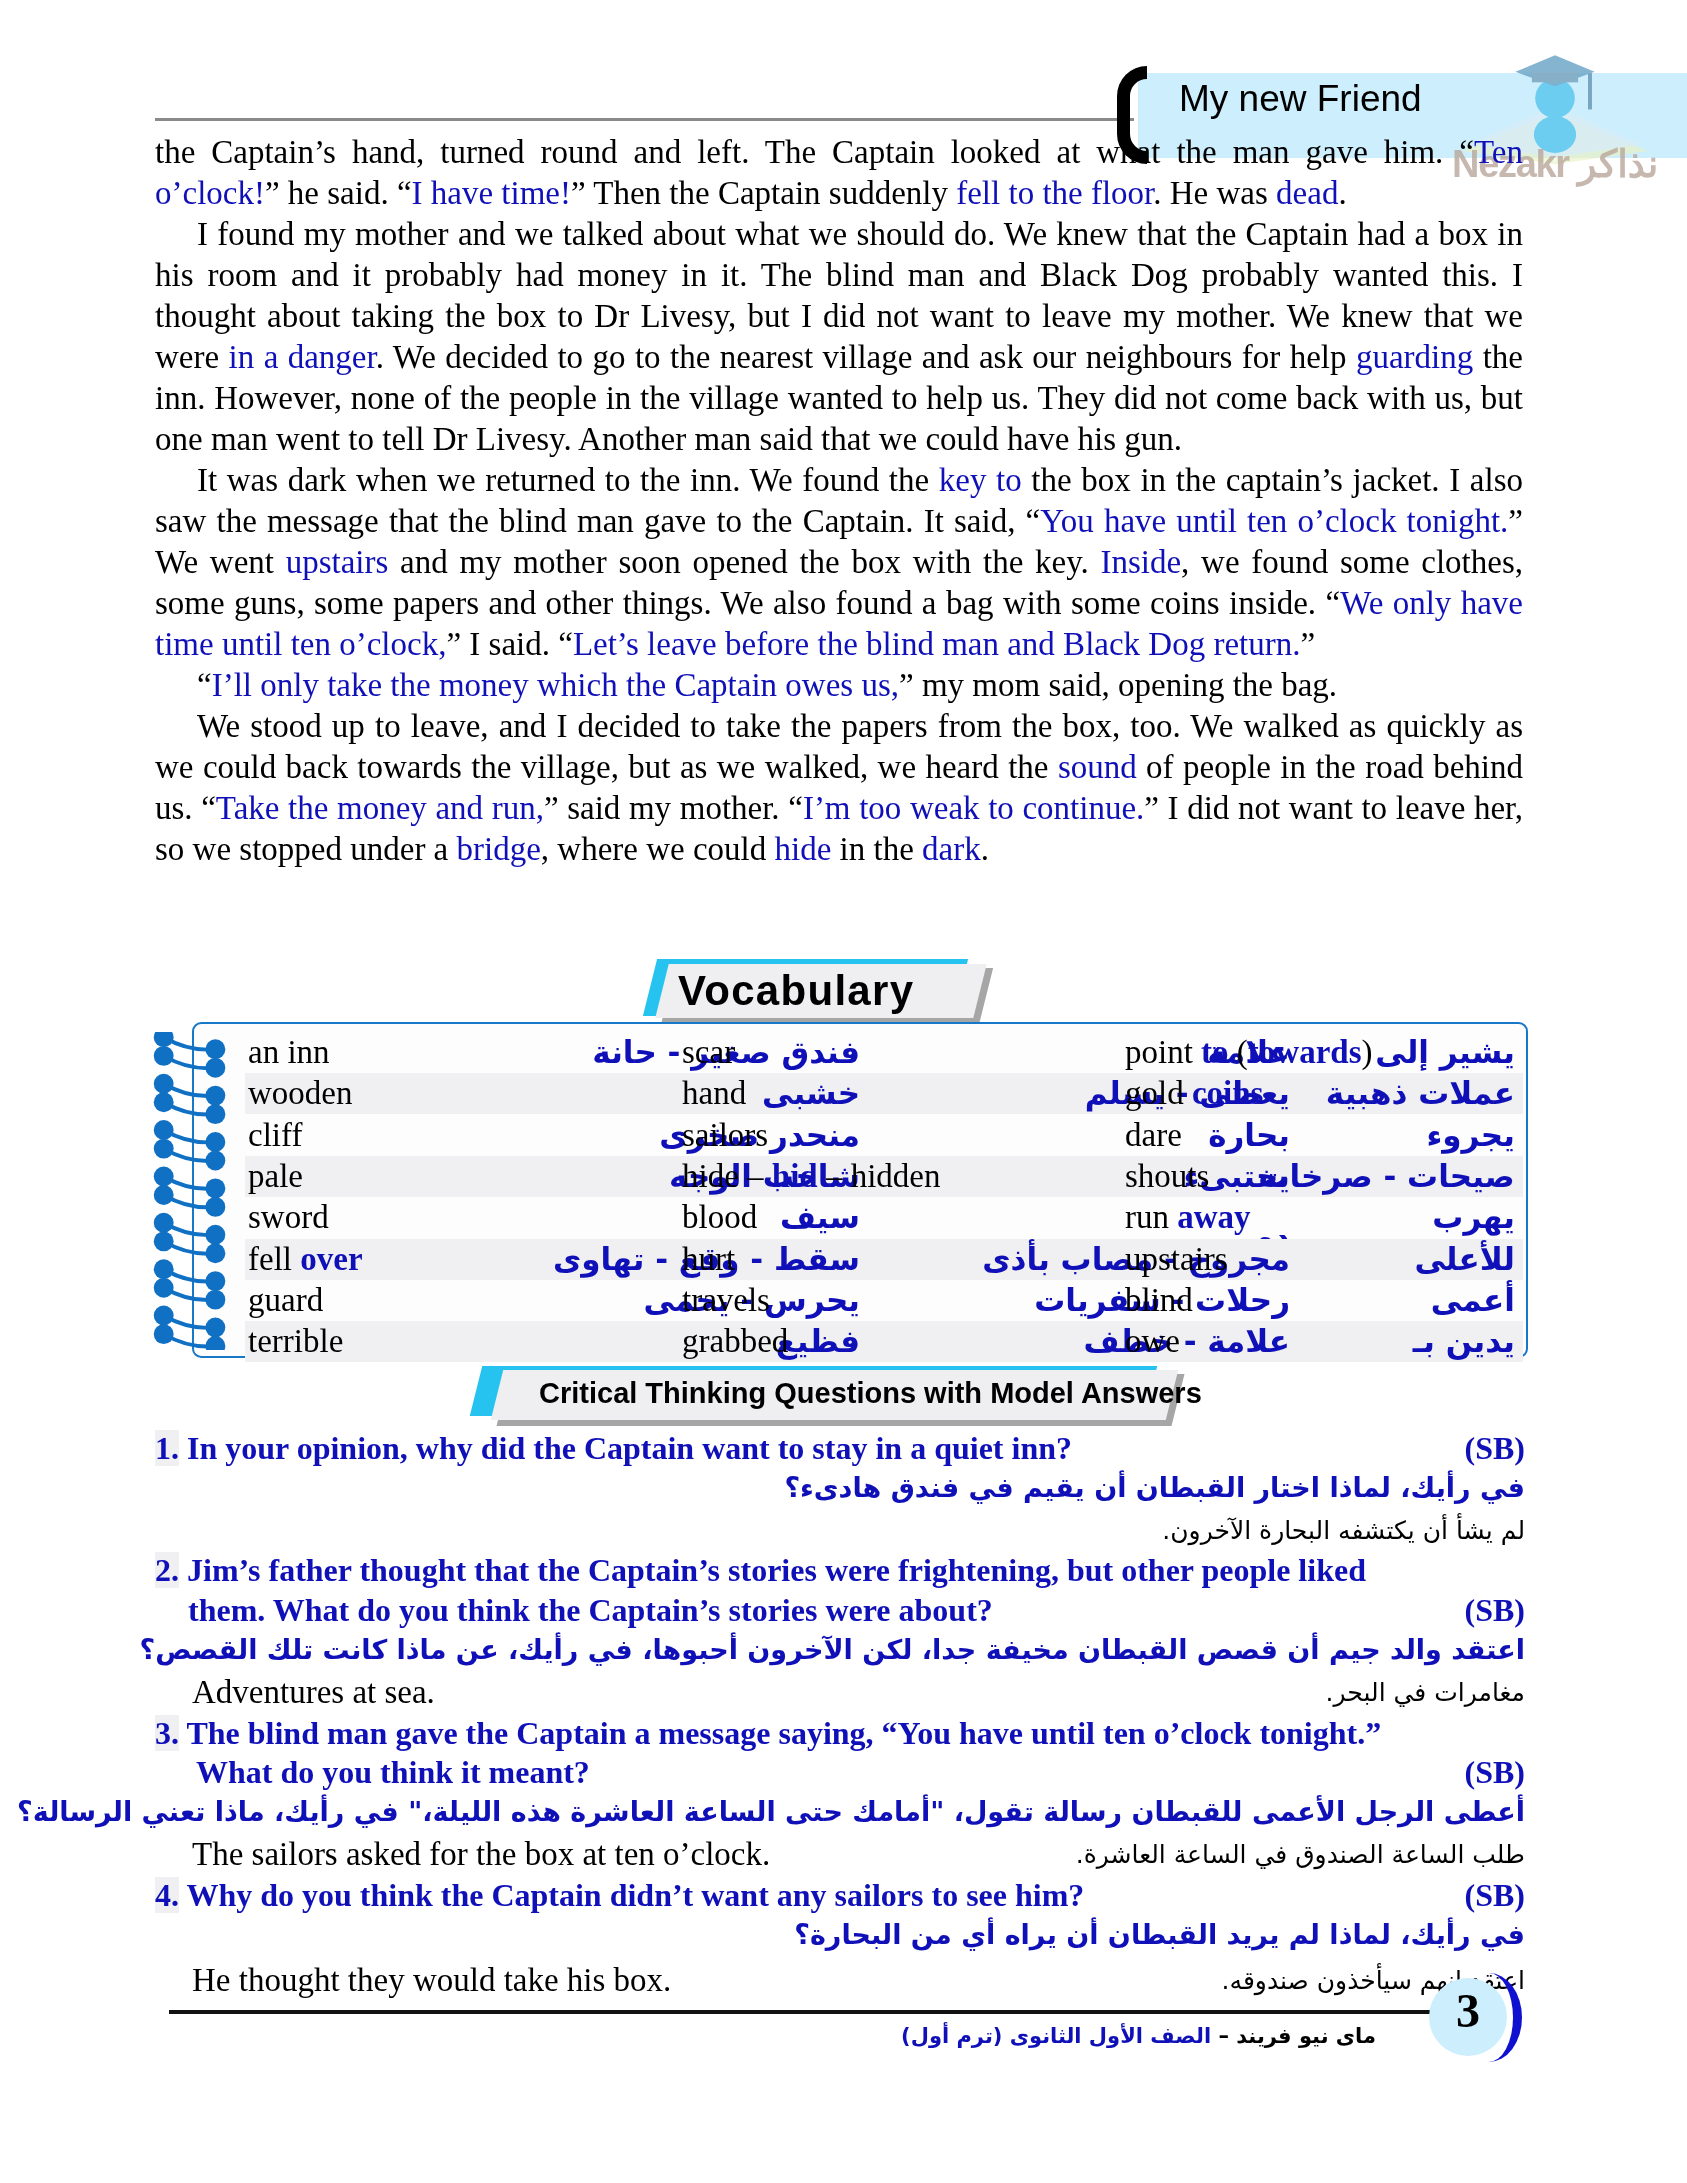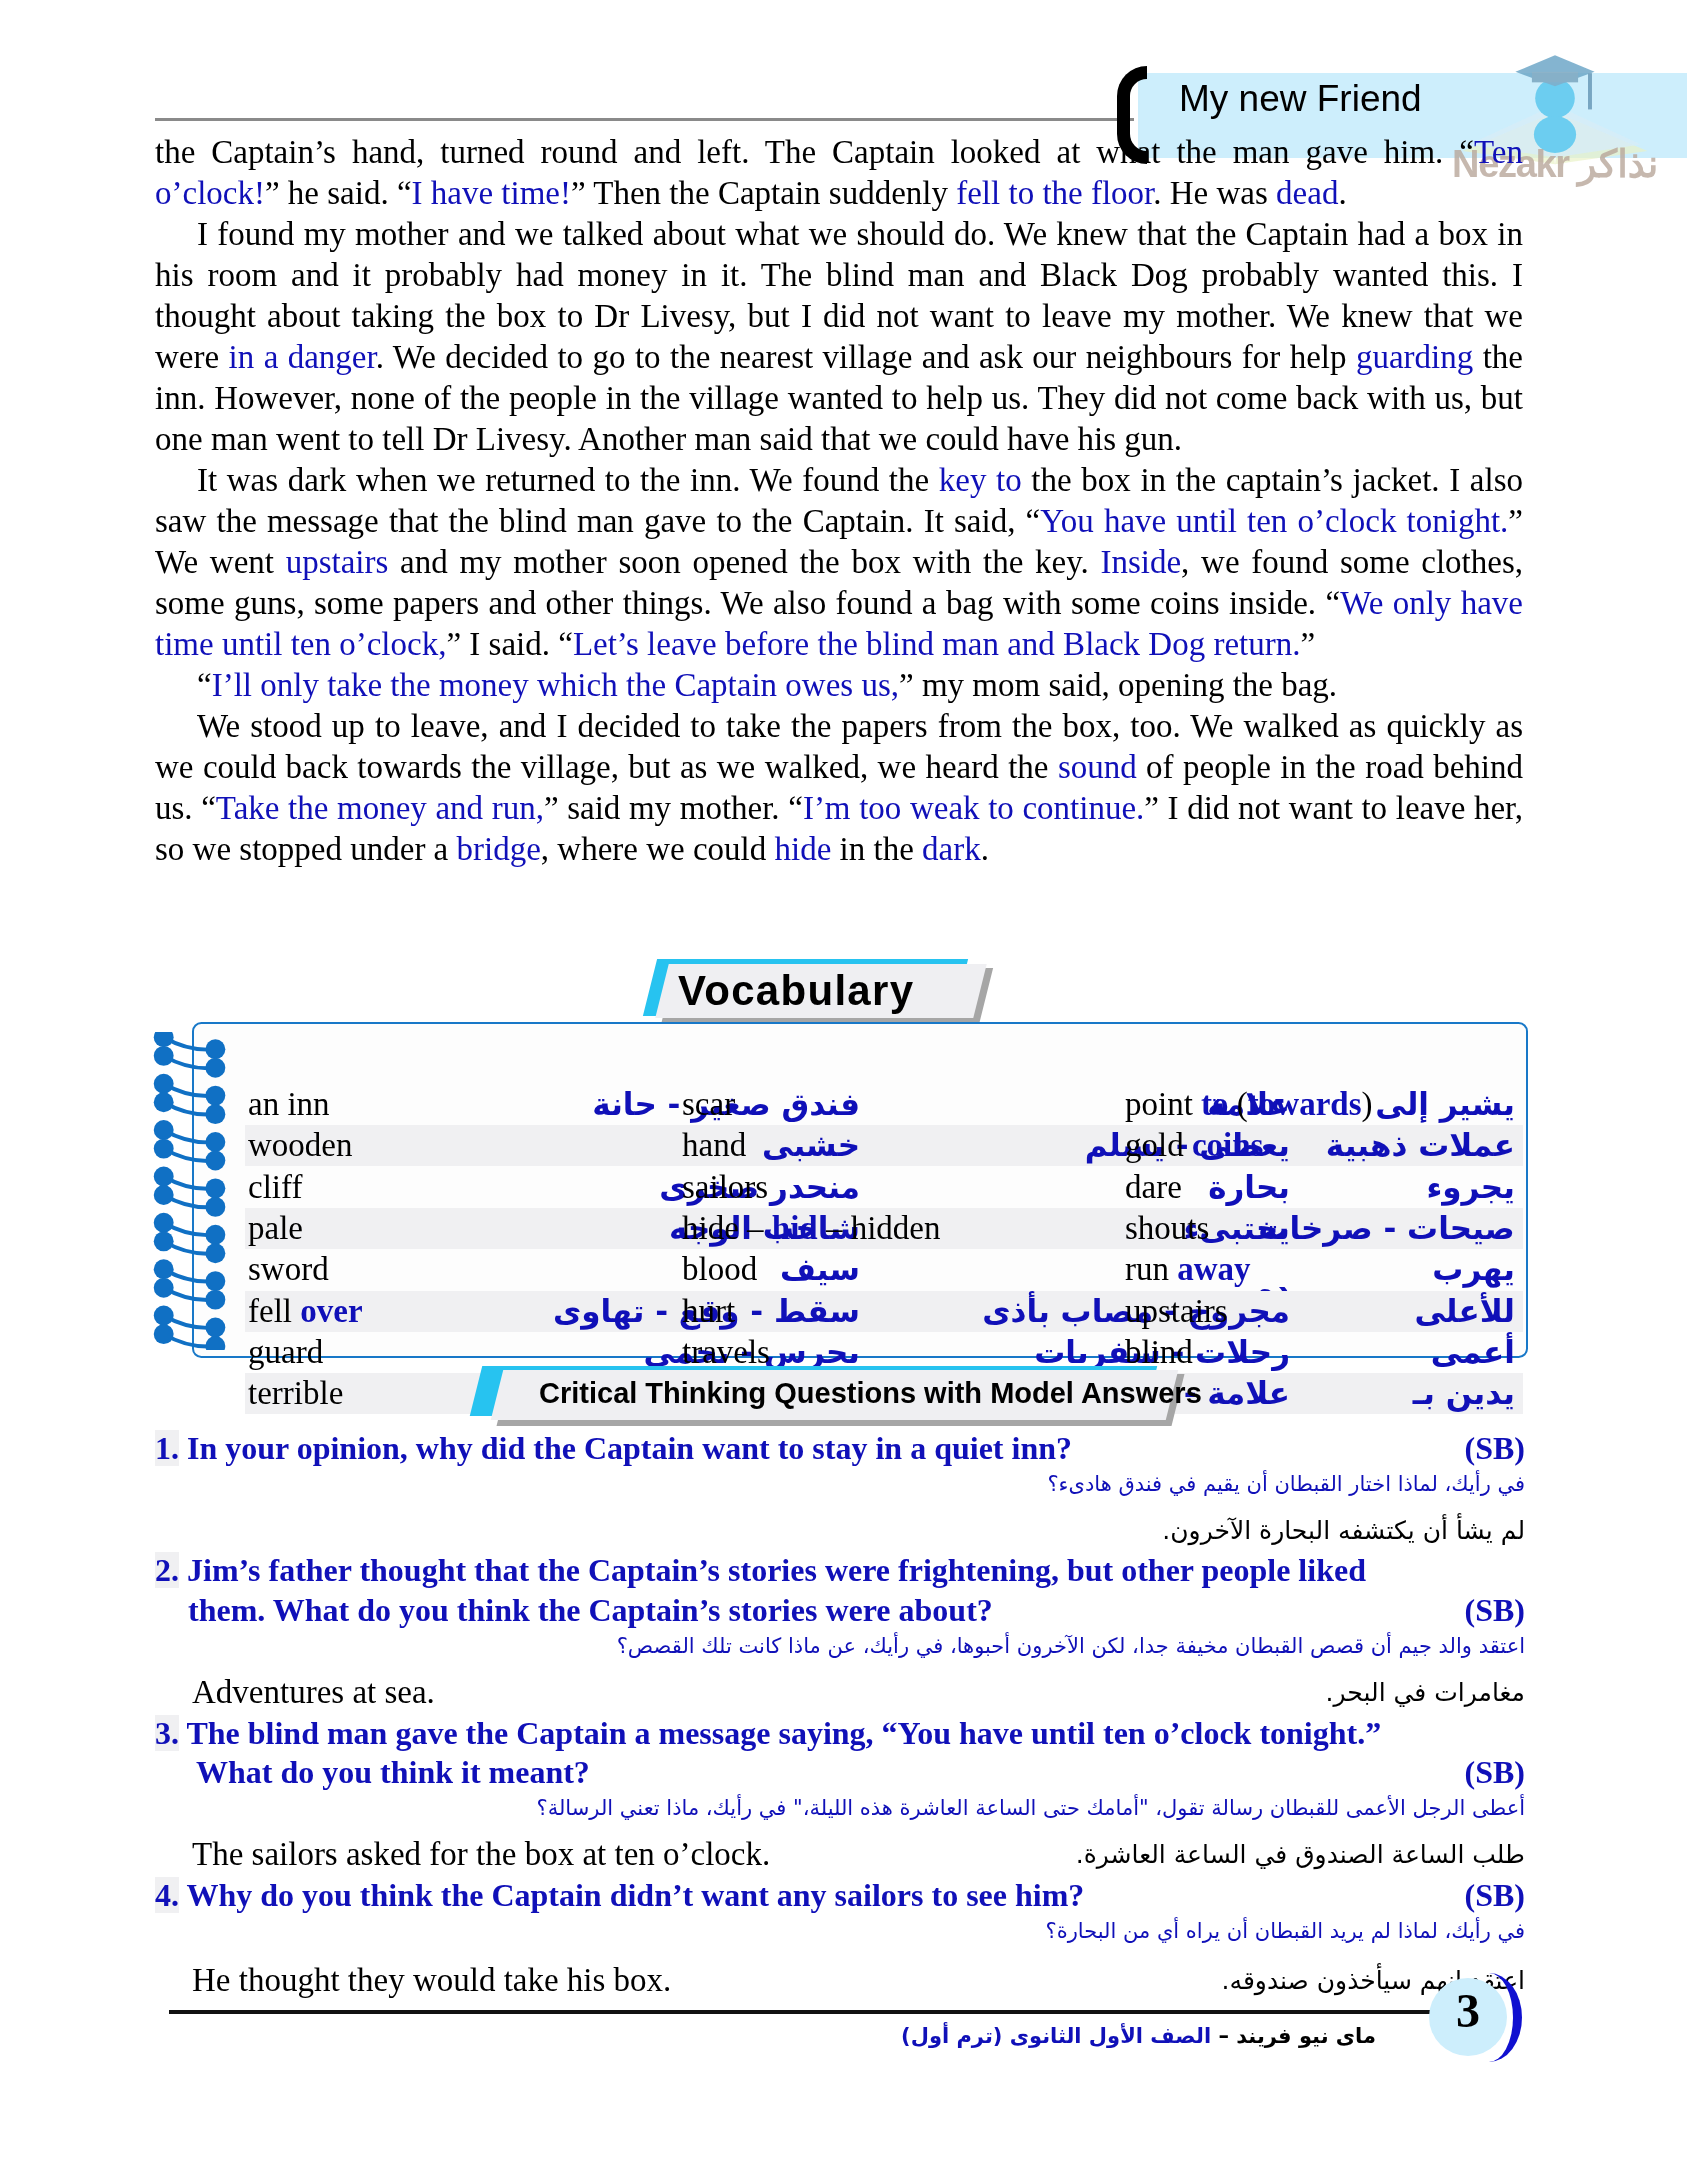--- a/index.html
+++ b/index.html
@@ -37,21 +37,21 @@
   .vrow.alt { background:#f0f0f2; }
   .vcell-en { position:absolute; font-size:33px; line-height:41px; white-space:nowrap; }
   .vcell-ar { position:absolute; font-family:"DejaVu Sans", sans-serif; font-weight:bold; font-size:31px; line-height:41px;
               color:#1010b8; direction:rtl; text-align:right; white-space:nowrap; }
   .vcell-en b { color:#1010b8; }
 
   
   .q { position:absolute; left:155px; width:1370px; font-size:32px; font-weight:bold; color:#1010b8; line-height:38px; }
   .q .num { background:#f0f0f2; }
   .sb { position:absolute; right:0; font-size:32px; font-weight:bold; color:#1010b8; }
-  .qar { position:absolute; right:162px; font-family:"DejaVu Sans", sans-serif; font-weight:normal; font-size:21px; color:#1010b8;
+  .qar { position:absolute; right:162px; font-family:"DejaVu Sans", sans-serif; font-weight:bold; font-size:27px; color:#1010b8;
          direction:rtl; white-space:nowrap; }
   .ans { position:absolute; left:192px; font-size:33px; color:#000; white-space:nowrap; }
   .ansar { position:absolute; right:162px; font-family:"DejaVu Sans", sans-serif; font-size:25px; color:#000; direction:rtl; white-space:nowrap; }
 
   
   #ftr-line { left:169px; top:2010px; width:1270px; height:4px; background:#111; }
   #page-circ { left:1429px; top:1978px; width:78px; height:78px; border-radius:50%; background:#cdeefc; }
   #page-arc { left:1456px; top:1973px; width:66px; height:89px; border-radius:50%; border-right:9.3px solid #1010d0; box-sizing:border-box; }
   #page-num { left:1429px; top:1983px; width:78px; text-align:center; font-size:48px; font-weight:bold; }
   #ftr-text { right:311px; top:2024px; font-family:"DejaVu Sans", sans-serif; font-weight:bold; font-size:21px; direction:rtl; white-space:nowrap; }
@@ -130,21 +130,21 @@
     <path d="M22 386 Q60 408 100 404" stroke="#1070c4" stroke-width="6" fill="none"></path>
     <circle cx="22" cy="386" r="15" fill="#1070c4"></circle>
     <circle cx="100" cy="404" r="15" fill="#1070c4"></circle>
     <path d="M22 428 Q60 450 100 446" stroke="#1070c4" stroke-width="6" fill="none"></path>
     <circle cx="22" cy="428" r="15" fill="#1070c4"></circle>
     <circle cx="100" cy="446" r="15" fill="#1070c4"></circle>
     <path d="M22 456 Q60 478 100 474" stroke="#1070c4" stroke-width="6" fill="none"></path>
     <circle cx="22" cy="456" r="15" fill="#1070c4"></circle>
     <circle cx="100" cy="474" r="15" fill="#1070c4"></circle>
   </svg>
-<div class="abs" id="vrows" style="left:192px; top:1084px; width:1336px; height:331px;">
+<div class="abs" id="vrows" style="left:192px; top:1032px; width:1336px; height:331px;">
     <div class="vrow" style="top: 0px; left: 53px; width: 1278px;"></div>
     <div class="vcell-en" style="left: 56px; top: 0px;"><span>an inn</span></div>
     <div class="vcell-ar" style="right: 668px; top: 0px;">فندق صغير - حانة</div>
     <div class="vcell-en" style="left: 490px; top: 0px;"><span>scar</span></div>
     <div class="vcell-ar" style="right: 238px; top: 0px;">علامة</div>
     <div class="vcell-en" style="left: 933px; top: 0px;"><span>point </span><b>to</b><span> (</span><b>towards</b><span>)</span></div>
     <div class="vcell-ar" style="right: 13.2px; top: 0px;">يشير إلى</div>
     <div class="vrow alt" style="top: 41px; left: 53px; width: 1278px;"></div>
     <div class="vcell-en" style="left: 56px; top: 41px;"><span>wooden</span></div>
     <div class="vcell-ar" style="right: 668px; top: 41px;">خشبى</div>

